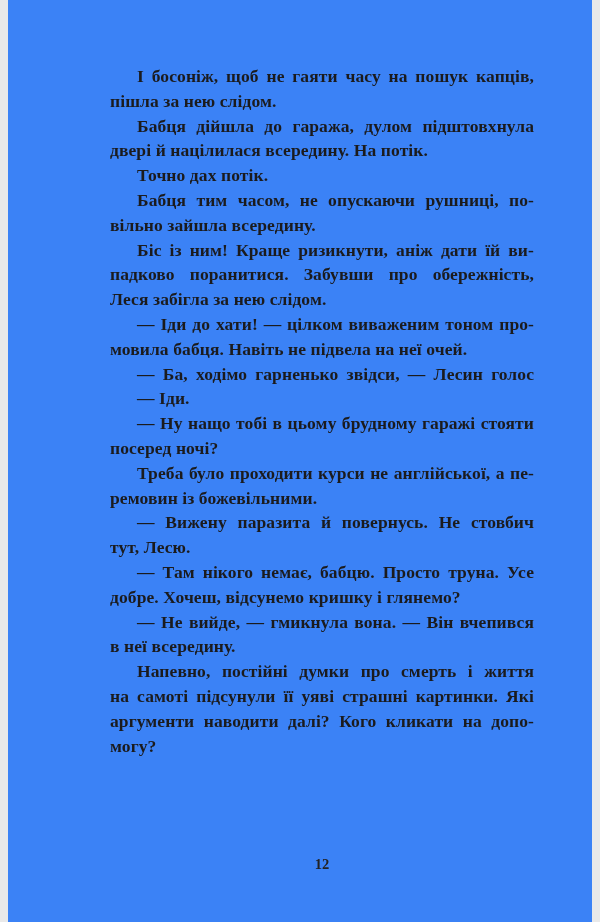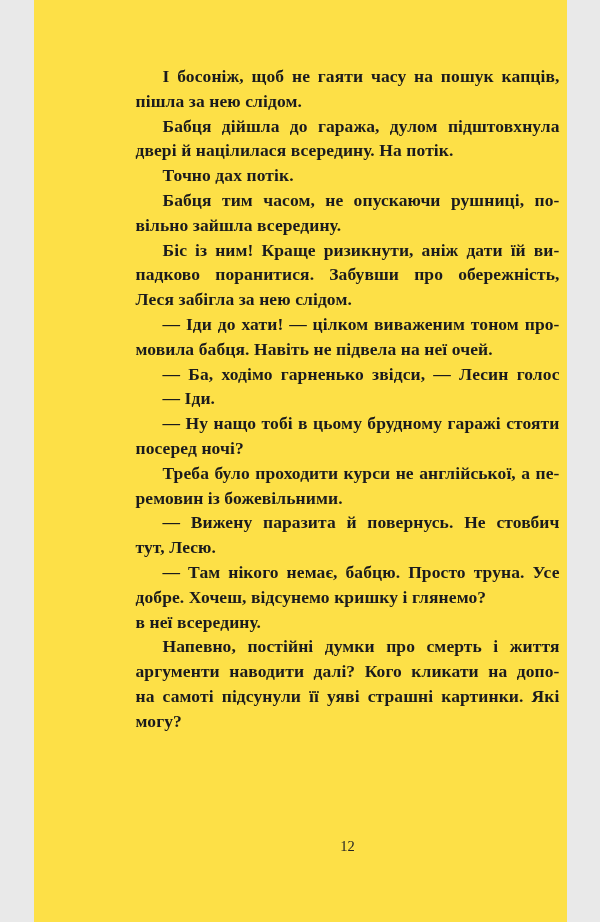--- a/index.html
+++ b/index.html
@@ -2,24 +2,24 @@
 <html lang="uk"><head>
 <meta charset="utf-8">
 <style>
   html, body {
     margin: 0;
     padding: 0;
     background: #e9e9e9;
   }
   .page {
     position: relative;
-    width: 533px;
+    width: 584px;
     height: 922px;
     margin: 0 auto;
-    background: #fde047;
+    background: #3b82f6;
     color: #1b1b1d;
     font-family: "Liberation Serif", "DejaVu Serif", serif;
     overflow: hidden;
   }
   .text-block {
     position: absolute;
     left: 102px;
     top: 64px;
     width: 424px;
     font-size: 17.5px;
@@ -36,26 +36,26 @@
     white-space: normal;
     min-height: 24.8px;
   }
   
   .line.stretch { text-align-last: justify; }
   .line.final   { text-align-last: left; }
   .line.indent  { padding-left: 27px; }
   .folio {
     position: absolute;
     left: 102px;
-    top: 837px;
+    top: 855px;
     width: 424px;
     text-align: center;
     font-size: 14.5px;
     line-height: 18px;
-    font-weight: 400;
+    font-weight: 700;
     color: #222224;
   }
 </style>
 </head>
 <body>
 
 <div class="page">
   <main class="text-block" id="text-block">
       <div class="paragraph">
         <div class="line indent stretch">І босоніж, щоб не гаяти часу на пошук капців,</div>
@@ -97,23 +97,24 @@
       </div>
       <div class="paragraph">
         <div class="line indent stretch">— Вижену паразита й повернусь. Не стовбич</div>
         <div class="line final">тут, Лесю.</div>
       </div>
       <div class="paragraph">
         <div class="line indent stretch">— Там нікого немає, бабцю. Просто труна. Усе</div>
         <div class="line final">добре. Хочеш, відсунемо кришку і глянемо?</div>
       </div>
       <div class="paragraph">
+        <div class="line indent stretch">— Не вийде, — гмикнула вона. — Він вчепився</div>
         <div class="line final">в неї всередину.</div>
       </div>
       <div class="paragraph">
         <div class="line indent stretch">Напевно, постійні думки про смерть і життя</div>
+        <div class="line stretch">на самоті підсунули її уяві страшні картинки. Які</div>
         <div class="line stretch">аргументи наводити далі? Кого кликати на допо-</div>
-        <div class="line stretch">на самоті підсунули її уяві страшні картинки. Які</div>
         <div class="line final">могу?</div>
       </div>
     </main>
   <footer class="folio">12</footer>
 </div>
 
 </body></html>

